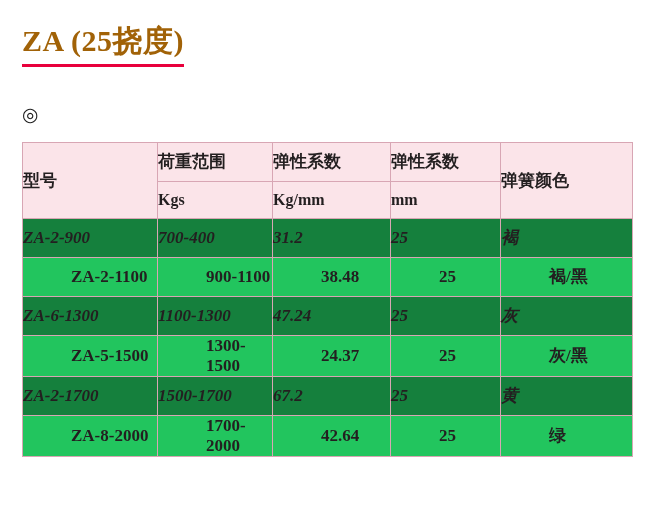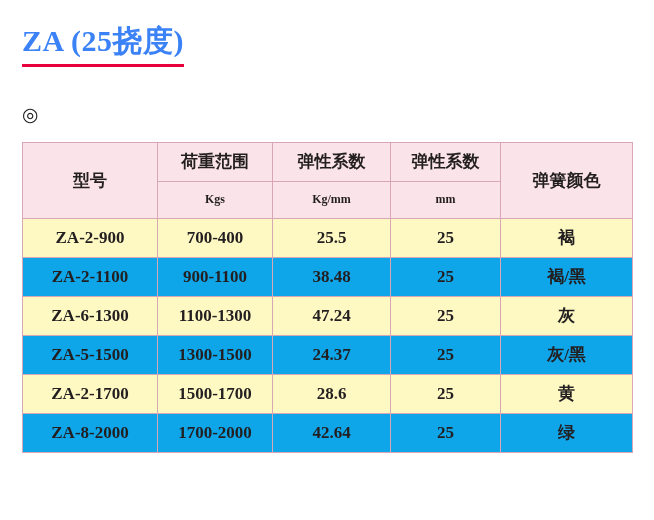--- a/index.html
+++ b/index.html
@@ -20,21 +20,21 @@
     height: 520px;
     box-sizing: border-box;
     padding: 0 22px;
   }
   .title-block {
     padding-top: 22px;
   }
   .main-title {
     font-size: 30px;
     font-weight: bold;
-    color: #3b82f6;
+    color: #a16207;
     letter-spacing: 0.5px;
     display: inline-block;
     padding-bottom: 4px;
     border-bottom: 3px solid #e8003c;
     line-height: 1.25;
   }
   .section-head {
     margin-top: 38px;
     font-size: 19px;
     font-weight: bold;
@@ -50,45 +50,47 @@
   }
   .spec-table {
     margin-top: 18px;
     width: 610px;
     border-collapse: collapse;
     table-layout: fixed;
   }
   .spec-table td,
   .spec-table th {
     border: 1px solid #d8a6b4;
-    text-align: center;
+    text-align: left;
     vertical-align: middle;
     font-size: 17px;
     font-weight: bold;
     color: #231f20;
     padding: 0;
     height: 38px;
   }
   .spec-table th {
     background: #fbe4e9;
   }
   .col-model   { width: 135px; }
   .col-load    { width: 115px; }
   .col-k       { width: 118px; }
   .col-deflect { width: 110px; }
   .col-color   { width: 132px; }
   tr.row-alt td {
-    background: #0ea5e9;
+    background: #22c55e;
+    padding-left: 48px;
   }
   tr.row-plain td {
-    background: #fef9c3;
+    background: #15803d;
+    font-style: italic;
   }
   .unit-row th {
     height: 36px;
-    font-size: 12px;
+    font-size: 16px;
   }
 </style>
 </head>
 <body>
 
 <div class="page">
 
   <div class="title-block">
     <div class="main-title">ZA (25挠度)</div>
   </div>
@@ -116,21 +118,21 @@
       <tr class="unit-row">
         <th>Kgs</th>
         <th>Kg/mm</th>
         <th>mm</th>
       </tr>
     </thead>
     <tbody>
       <tr class="row-plain">
         <td>ZA-2-900</td>
         <td>700-400</td>
-        <td>25.5</td>
+        <td>31.2</td>
         <td>25</td>
         <td>褐</td>
       </tr>
       <tr class="row-alt">
         <td>ZA-2-1100</td>
         <td>900-1100</td>
         <td>38.48</td>
         <td>25</td>
         <td>褐/黑</td>
       </tr>
@@ -144,21 +146,21 @@
       <tr class="row-alt">
         <td>ZA-5-1500</td>
         <td>1300-1500</td>
         <td>24.37</td>
         <td>25</td>
         <td>灰/黑</td>
       </tr>
       <tr class="row-plain">
         <td>ZA-2-1700</td>
         <td>1500-1700</td>
-        <td>28.6</td>
+        <td>67.2</td>
         <td>25</td>
         <td>黄</td>
       </tr>
       <tr class="row-alt">
         <td>ZA-8-2000</td>
         <td>1700-2000</td>
         <td>42.64</td>
         <td>25</td>
         <td>绿</td>
       </tr>

